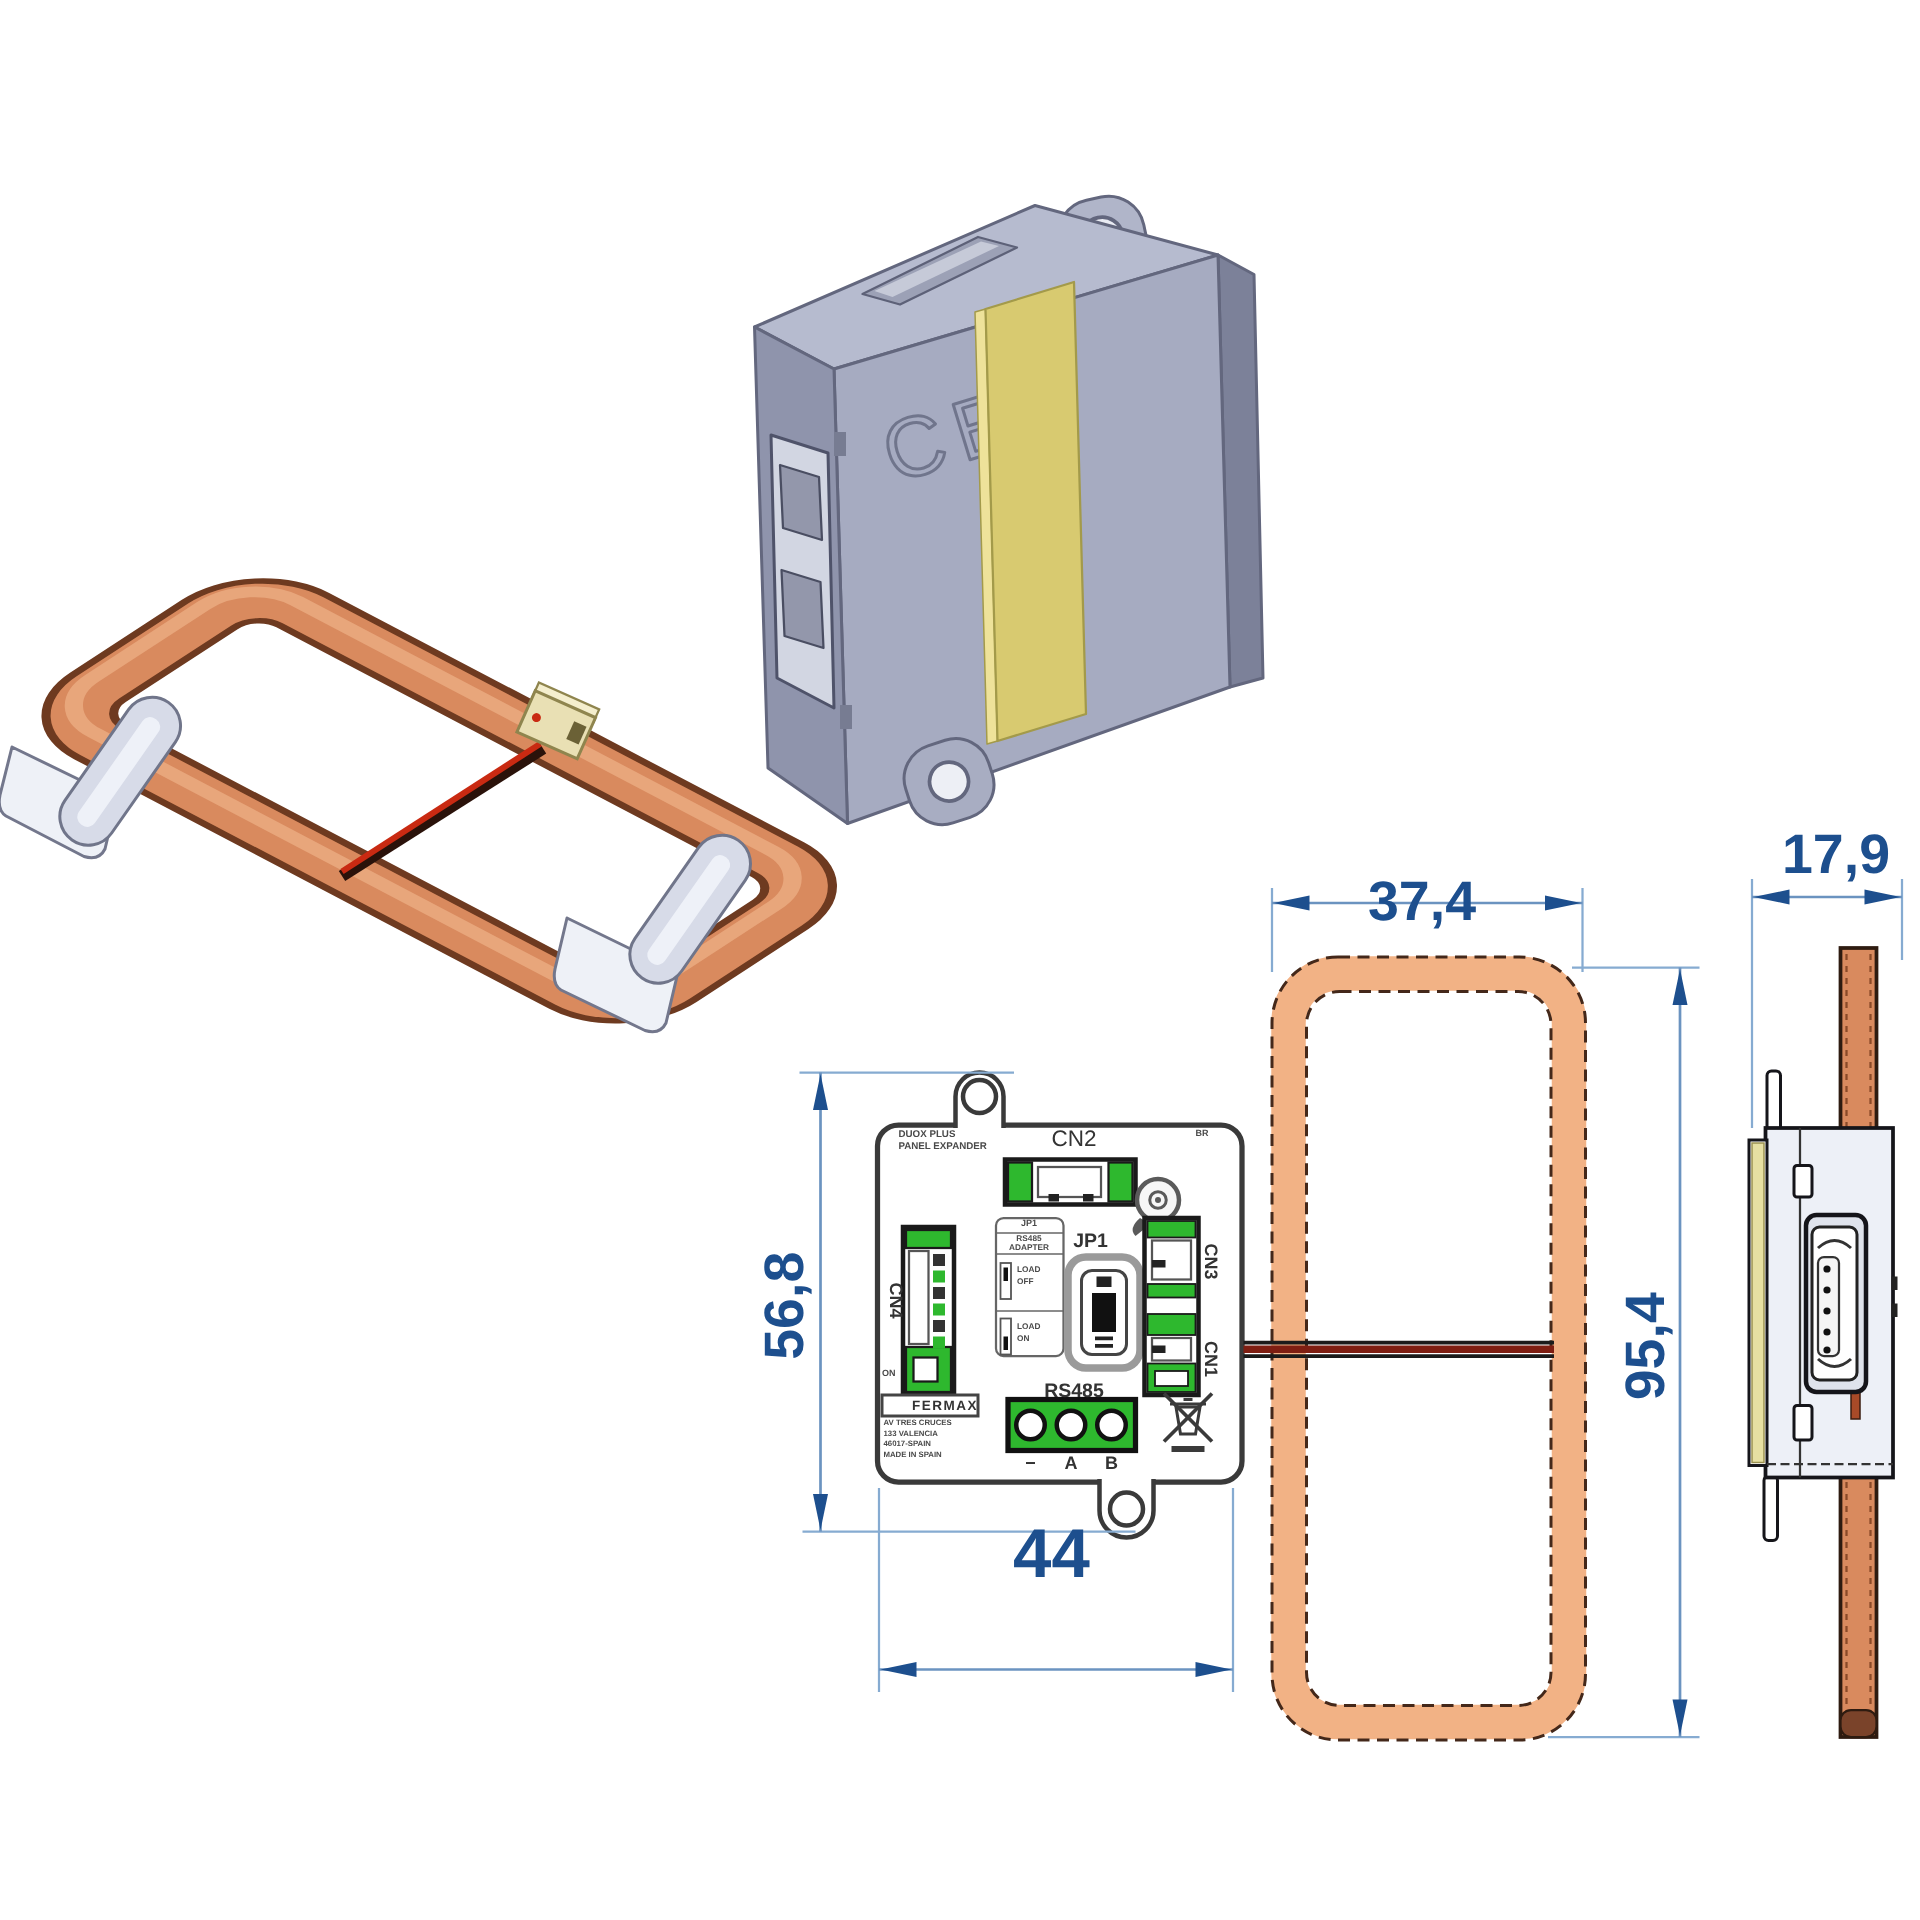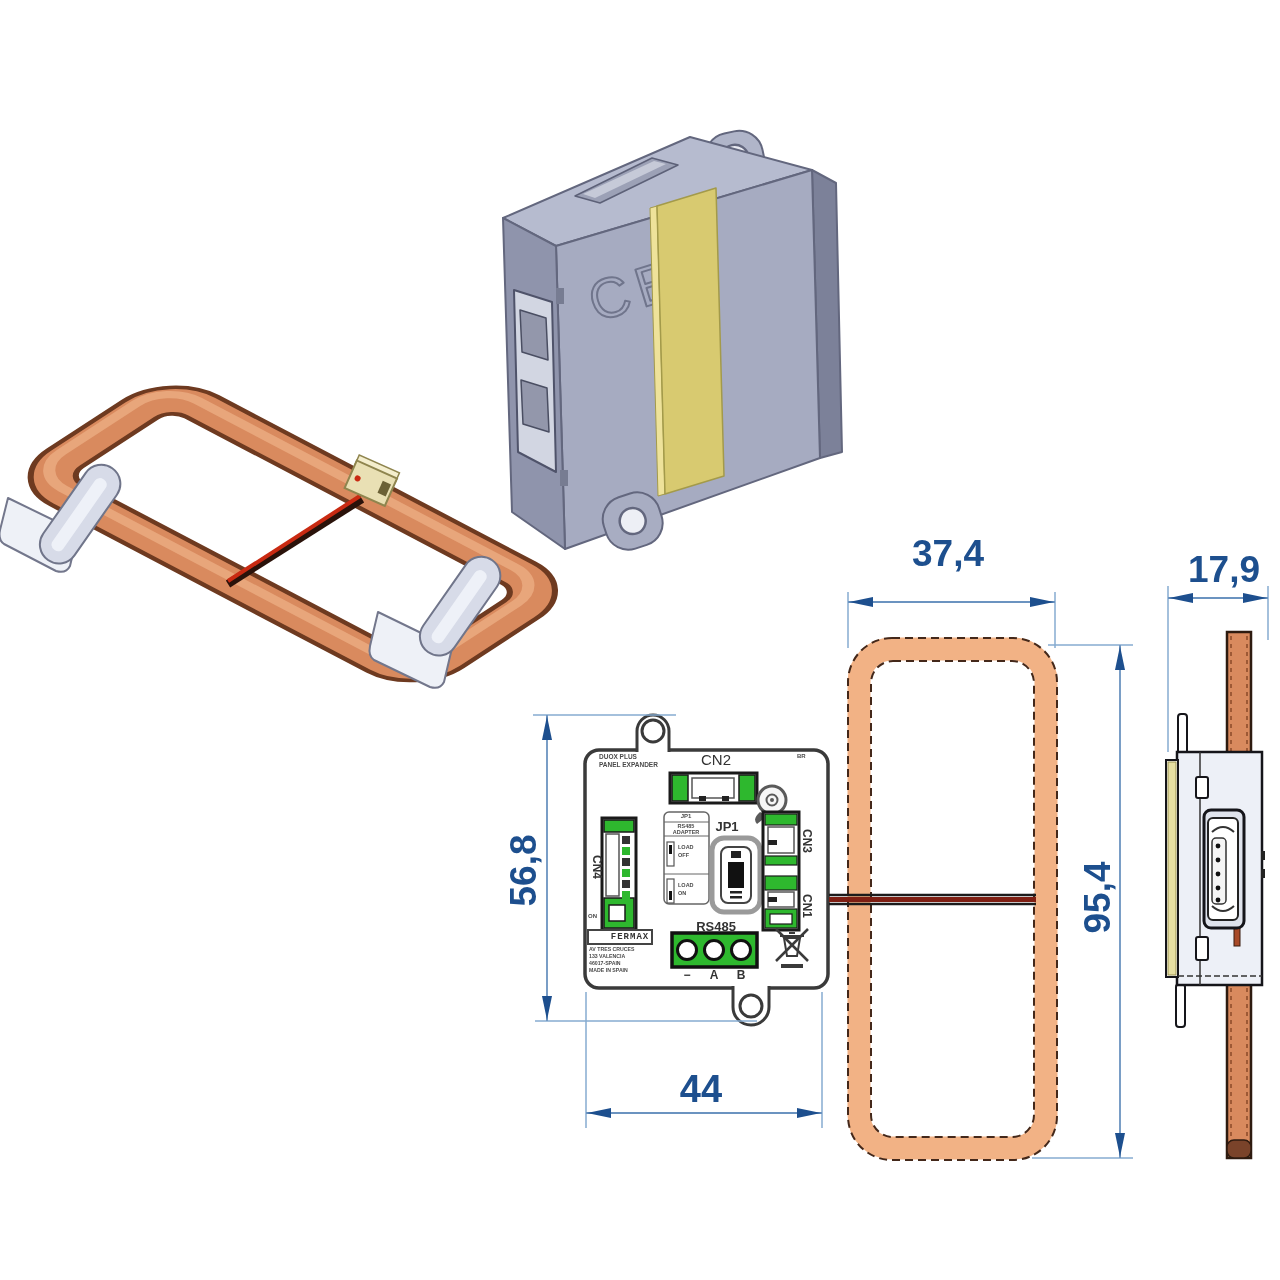--- a/index.html
+++ b/index.html
@@ -267,25 +267,25 @@
     <g>
       <line x1="1168" y1="586" x2="1168" y2="752" stroke="#86abd1" stroke-width="1.5"></line>
       <line x1="1268" y1="586" x2="1268" y2="640" stroke="#86abd1" stroke-width="1.5"></line>
       <line x1="1168" y1="598" x2="1268" y2="598"></line>
       <polygon points="1169,598 1193,593 1193,603" fill="#1d4f8e" stroke="none"></polygon>
       <polygon points="1267,598 1243,593 1243,603" fill="#1d4f8e" stroke="none"></polygon>
     </g>
   </g>
 </svg>
 
-<span class="t dim c" style="left:888px;top:535px;width:120px;font-size:37px;">37,4</span>
+<span class="t dim c" style="left:888px;top:582px;width:120px;font-size:37px;">37,4</span>
 <span class="t dim c" style="left:1164px;top:551px;width:120px;font-size:37px;">17,9</span>
 <span class="t dim c rot-ccw" style="left:463px;top:852px;width:120px;font-size:37px;">56,8</span>
 <span class="t dim c rot-ccw" style="left:1037px;top:879px;width:120px;font-size:37px;">95,4</span>
-<span class="t dim c" style="left:651px;top:1070px;width:100px;font-size:38px;">44</span>
+<span class="t dim c" style="left:651px;top:1012px;width:100px;font-size:46px;">44</span>
 
 <span class="t tiny" style="left:599px;top:754px;font-size:6.5px;font-weight:bold;">DUOX PLUS</span>
 <span class="t tiny" style="left:599px;top:762px;font-size:6.5px;font-weight:bold;">PANEL EXPANDER</span>
 <span class="t tiny" style="left:797px;top:753px;font-size:6px;font-weight:bold;">BR</span>
 <span class="t c" style="left:691px;top:752px;width:50px;font-size:15px;font-weight:normal;color:#333;">CN2</span>
 <span class="t c" style="left:702px;top:820px;width:50px;font-size:13px;font-weight:bold;color:#333;">JP1</span>
 <span class="t c rot-cw" style="left:572px;top:861px;width:50px;font-size:12px;font-weight:bold;color:#333;">CN4</span>
 <span class="t c rot-cw" style="left:782px;top:835px;width:50px;font-size:12px;font-weight:bold;color:#333;">CN3</span>
 <span class="t c rot-cw" style="left:782px;top:900px;width:50px;font-size:12px;font-weight:bold;color:#333;">CN1</span>
 <span class="t tiny" style="left:588px;top:913px;font-size:6px;font-weight:bold;">ON</span>
@@ -296,19 +296,19 @@
 <span class="t tiny" style="left:678px;top:845px;font-size:5.5px;font-weight:bold;">LOAD</span>
 <span class="t tiny" style="left:678px;top:853px;font-size:5.5px;font-weight:bold;">OFF</span>
 <span class="t tiny" style="left:678px;top:883px;font-size:5.5px;font-weight:bold;">LOAD</span>
 <span class="t tiny" style="left:678px;top:891px;font-size:5.5px;font-weight:bold;">ON</span>
 
 <span class="t c" style="left:686px;top:920px;width:60px;font-size:13px;font-weight:bold;color:#333;">RS485</span>
 <span class="t c" style="left:677px;top:969px;width:20px;font-size:12px;font-weight:bold;color:#333;">−</span>
 <span class="t c" style="left:704px;top:969px;width:20px;font-size:12px;font-weight:bold;color:#333;">A</span>
 <span class="t c" style="left:731px;top:969px;width:20px;font-size:12px;font-weight:bold;color:#333;">B</span>
 
-<span class="t c" style="left:590px;top:933px;width:80px;font-size:9px;font-weight:bold;letter-spacing:1px;color:#333;font-family:Liberation Mono, monospace;">FERMAX</span>
+<span class="t c" style="left:590px;top:933px;width:80px;font-size:9px;font-weight:bold;letter-spacing:1px;color:#333;">FERMAX</span>
 <span class="t tiny" style="left:589px;top:947px;font-size:5.2px;font-weight:bold;">AV TRES CRUCES</span>
 <span class="t tiny" style="left:589px;top:954px;font-size:5.2px;font-weight:bold;">133 VALENCIA</span>
 <span class="t tiny" style="left:589px;top:961px;font-size:5.2px;font-weight:bold;">46017-SPAIN</span>
 <span class="t tiny" style="left:589px;top:968px;font-size:5.2px;font-weight:bold;">MADE IN SPAIN</span>
 
 </div>
 
 </body></html>

